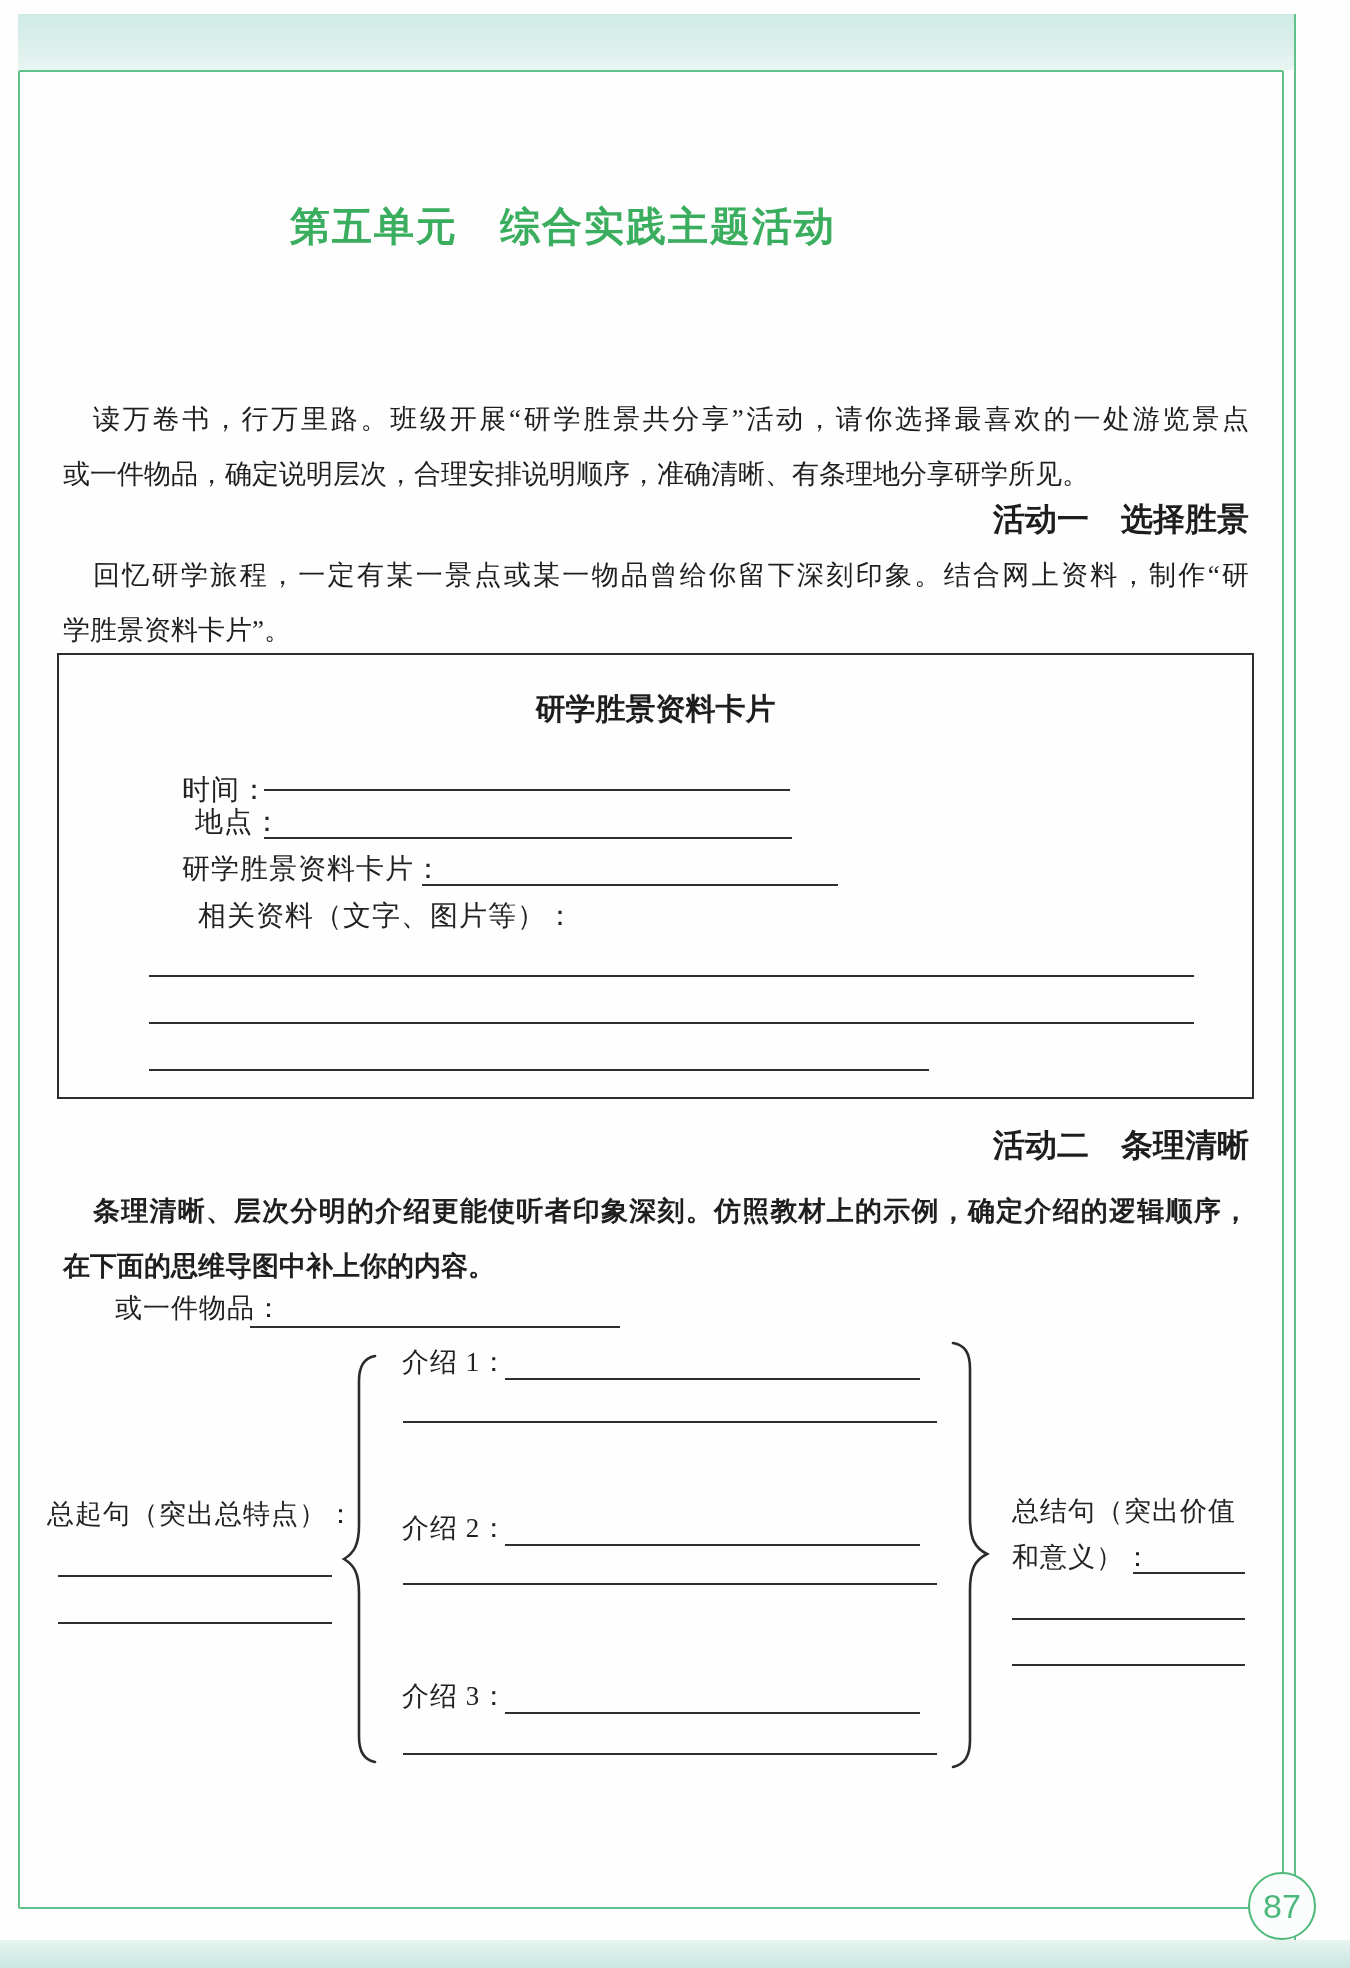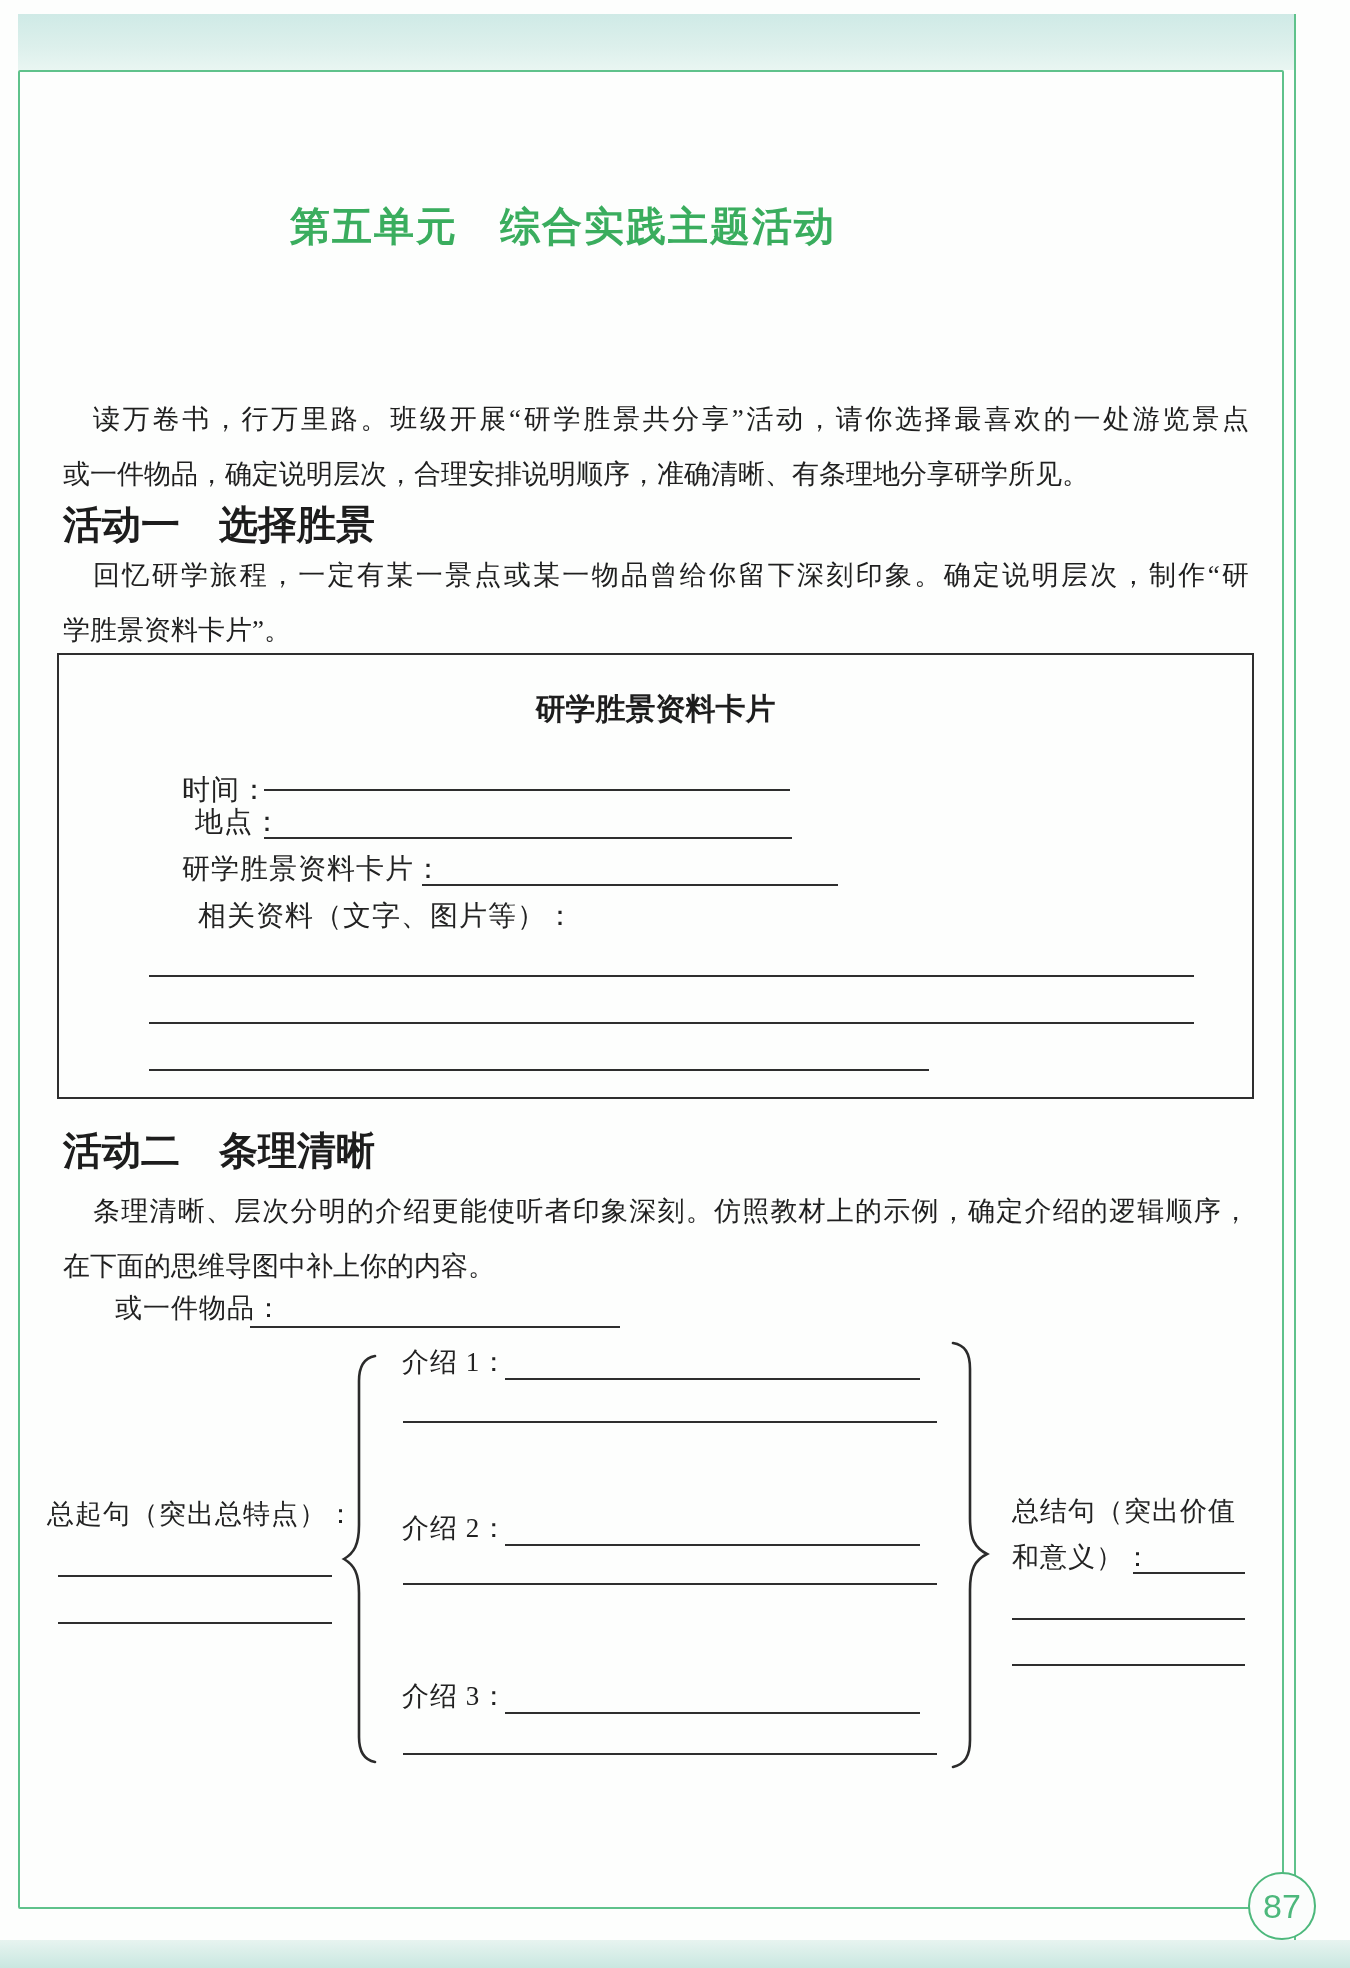--- a/index.html
+++ b/index.html
@@ -25,31 +25,31 @@
     font-family:"Liberation Sans","DejaVu Sans",sans-serif;
     font-size:34px; color:#4db87c; font-weight:400;
   }
   
   .unit-title{
     position:absolute; left:290px; top:204px; margin:0;
     font-size:40px; line-height:46px; font-weight:700; letter-spacing:2px;
     color:#3aad5e; font-family:"Liberation Serif","DejaVu Serif",serif;
   }
   .act-heading{
-    position:absolute; left:63px; width:1186px; margin:0; text-align:left;
+    position:absolute; left:63px; width:1186px; margin:0; text-align:right;
     font-family:"Liberation Sans","DejaVu Sans",sans-serif;
-    font-size:39px; font-weight:700; color:#1d1d1d;
+    font-size:32px; font-weight:700; color:#1d1d1d;
   }
   .h-act1{top:498px;} .h-act2{top:1124px;}
   
   .para{position:absolute; left:63px; width:1186px; font-size:27px; color:#1f1f1f;}
   .para .line{height:55px; line-height:55px; white-space:nowrap;}
   .indent{text-indent:30px;}
   .jfull{text-align:justify; text-align-last:justify;}
-  .p1{top:392px;} .p2{top:548px;} .p3{top:1184px;}
+  .p1{top:392px;} .p2{top:548px;} .p3{top:1184px;font-weight:bold;}
   
   .card-box{position:absolute; left:57px; top:653px; width:1193px; height:442px;
     border:2px solid #2e2e2e; background:transparent;}
   .card-title{position:absolute; left:0; top:34px; width:100%; text-align:center;
     font-family:"Liberation Sans","DejaVu Sans",sans-serif;
     font-size:30px; font-weight:700; color:#1d1d1d;}
   .card-label{position:absolute; font-size:28px; color:#222; letter-spacing:1px;
     font-family:"Liberation Serif","DejaVu Serif",serif;}
   .hline{position:absolute; height:0; border-top:2px solid #2e2e2e;}
   
@@ -69,21 +69,21 @@
 
   <h1 class="unit-title">第五单元　综合实践主题活动</h1>
 
   <div class="para p1">
     <div class="line indent jfull">读万卷书，行万里路。班级开展“研学胜景共分享”活动，请你选择最喜欢的一处游览景点</div>
     <div class="line">或一件物品，确定说明层次，合理安排说明顺序，准确清晰、有条理地分享研学所见。</div>
   </div>
 
   <h2 class="act-heading h-act1">活动一　选择胜景</h2>
   <div class="para p2">
-    <div class="line indent jfull">回忆研学旅程，一定有某一景点或某一物品曾给你留下深刻印象。确定说明层次，制作“研</div>
+    <div class="line indent jfull">回忆研学旅程，一定有某一景点或某一物品曾给你留下深刻印象。结合网上资料，制作“研</div>
     <div class="line">学胜景资料卡片”。</div>
   </div>
 
   <div class="card-box">
     <div class="card-title">研学胜景资料卡片</div>
 
     <div class="card-label" style="left:123px; top:100px;margin-top:16px;">时间：</div>
     <div class="hline" style="left:205px; top:134px; width:526px;"></div>
 
     <div class="card-label" style="left:136px; top:148px;">地点：</div>

